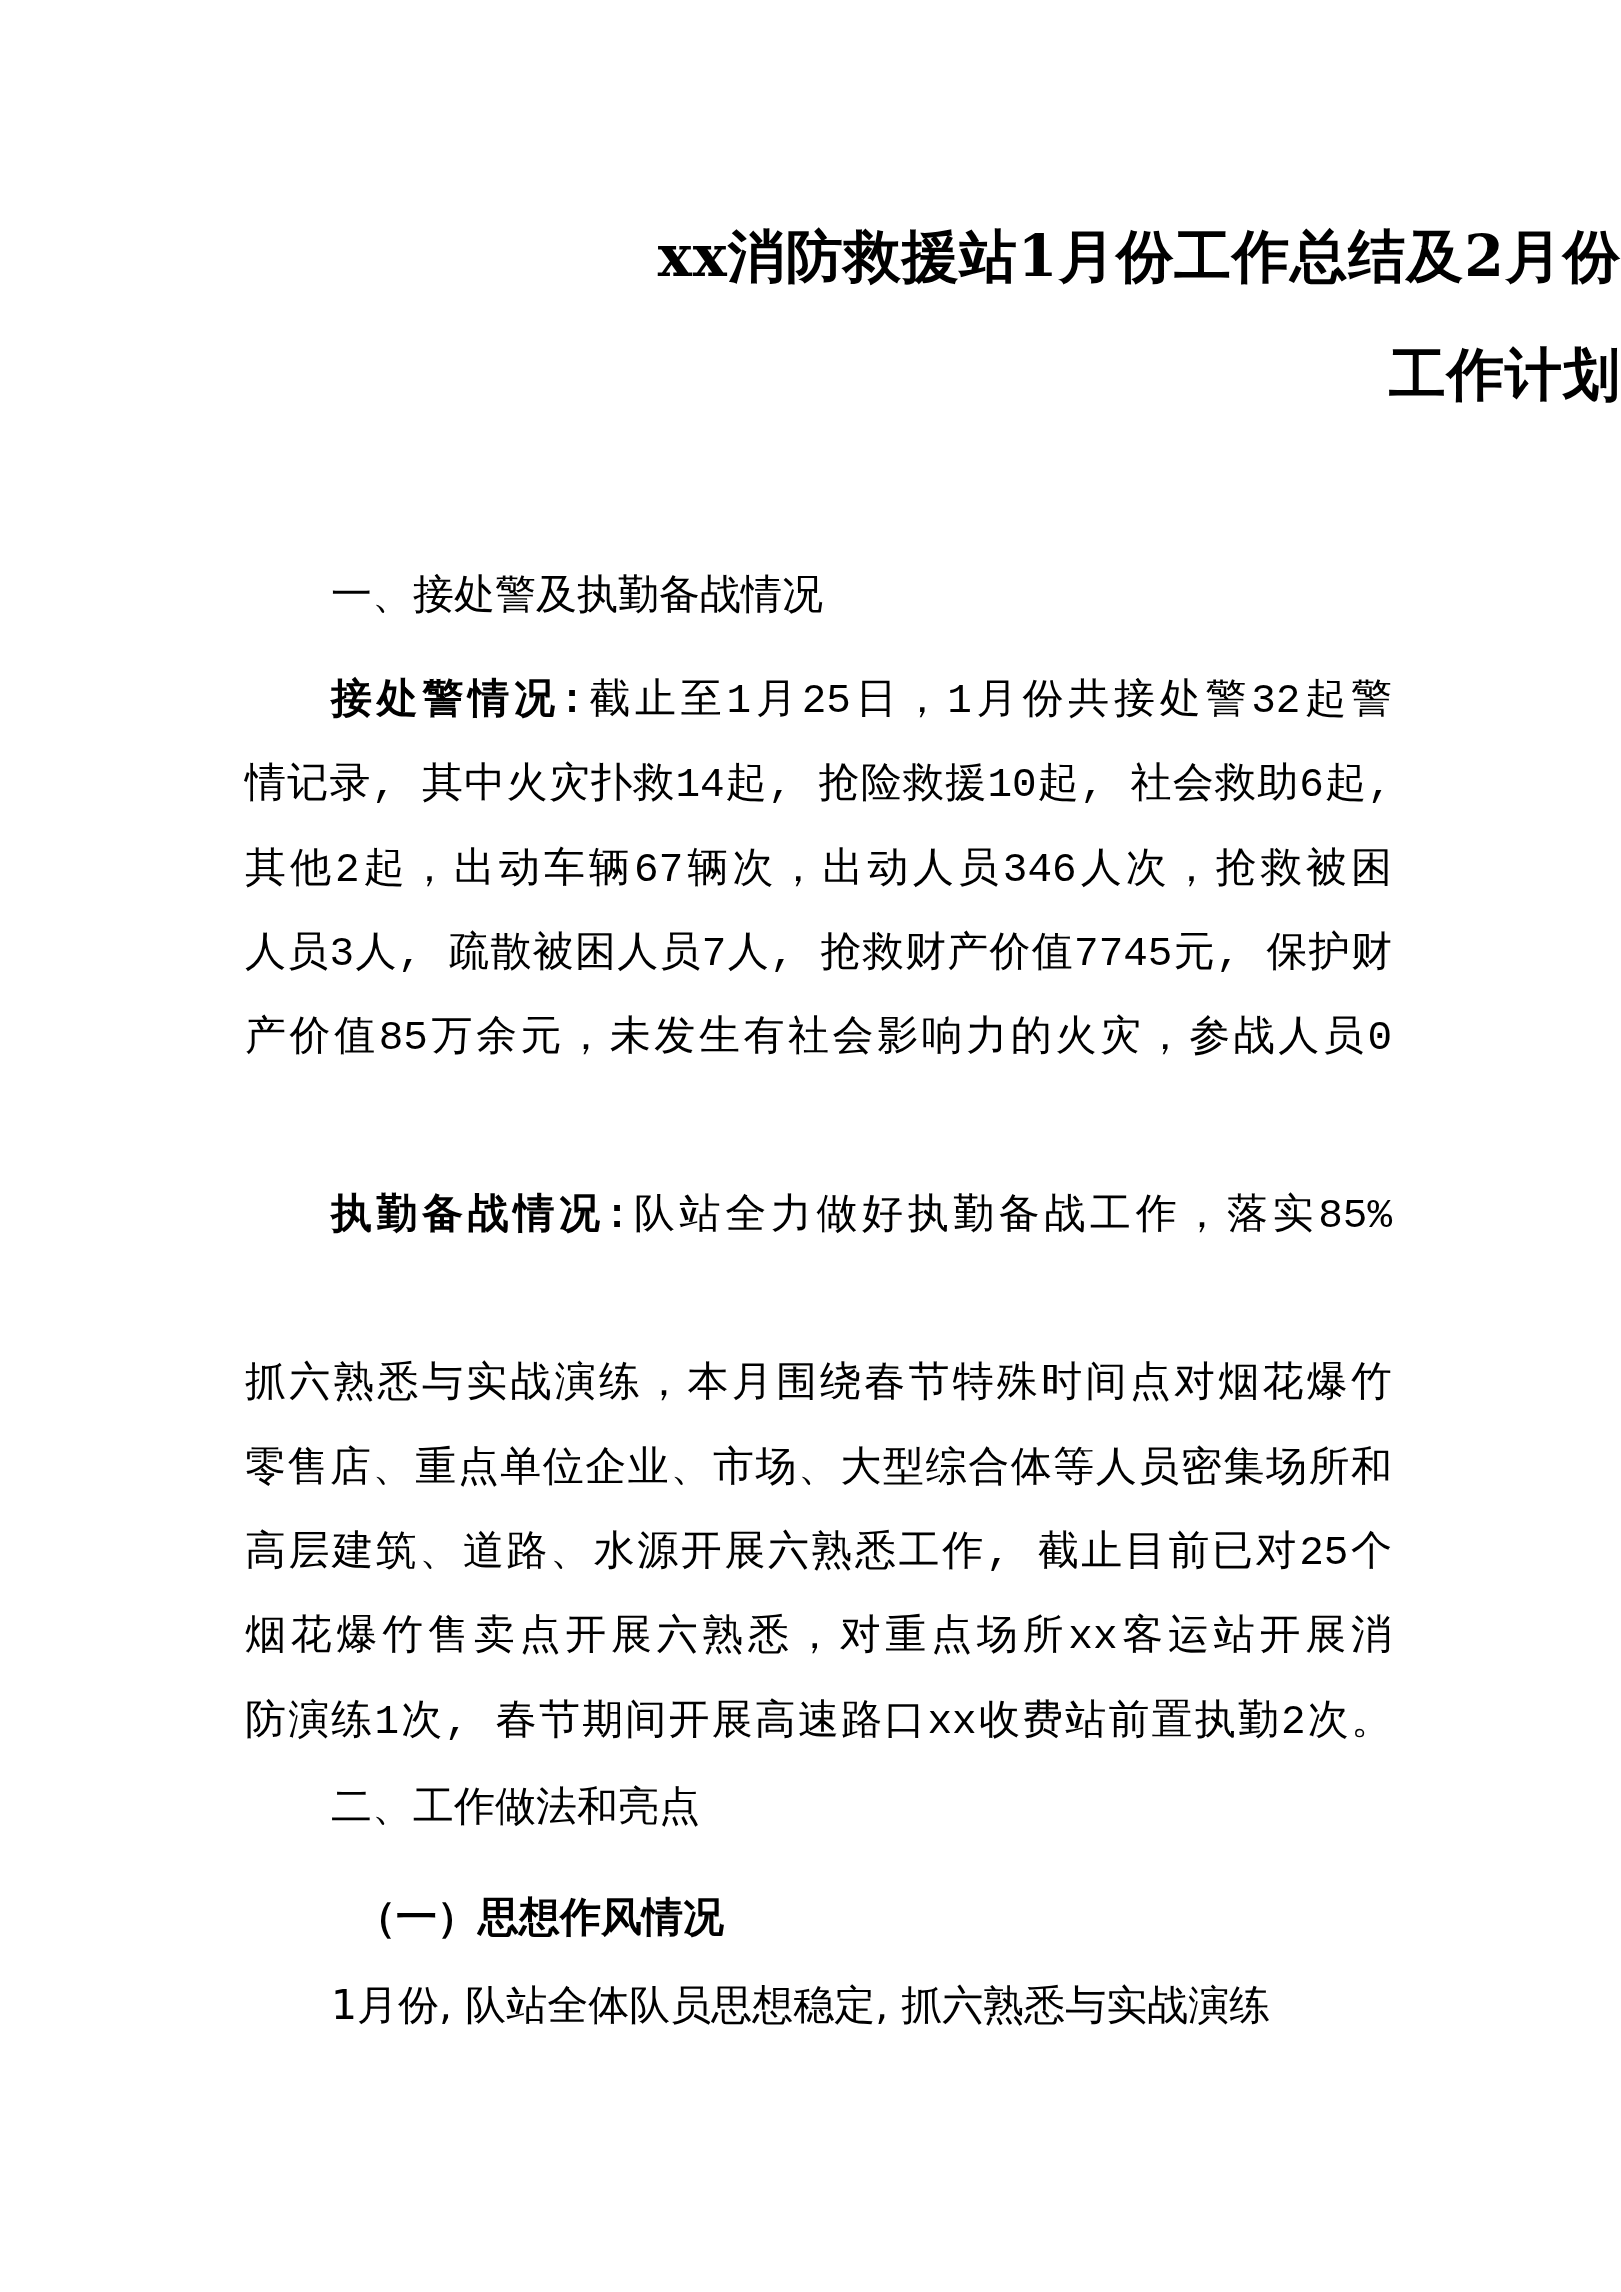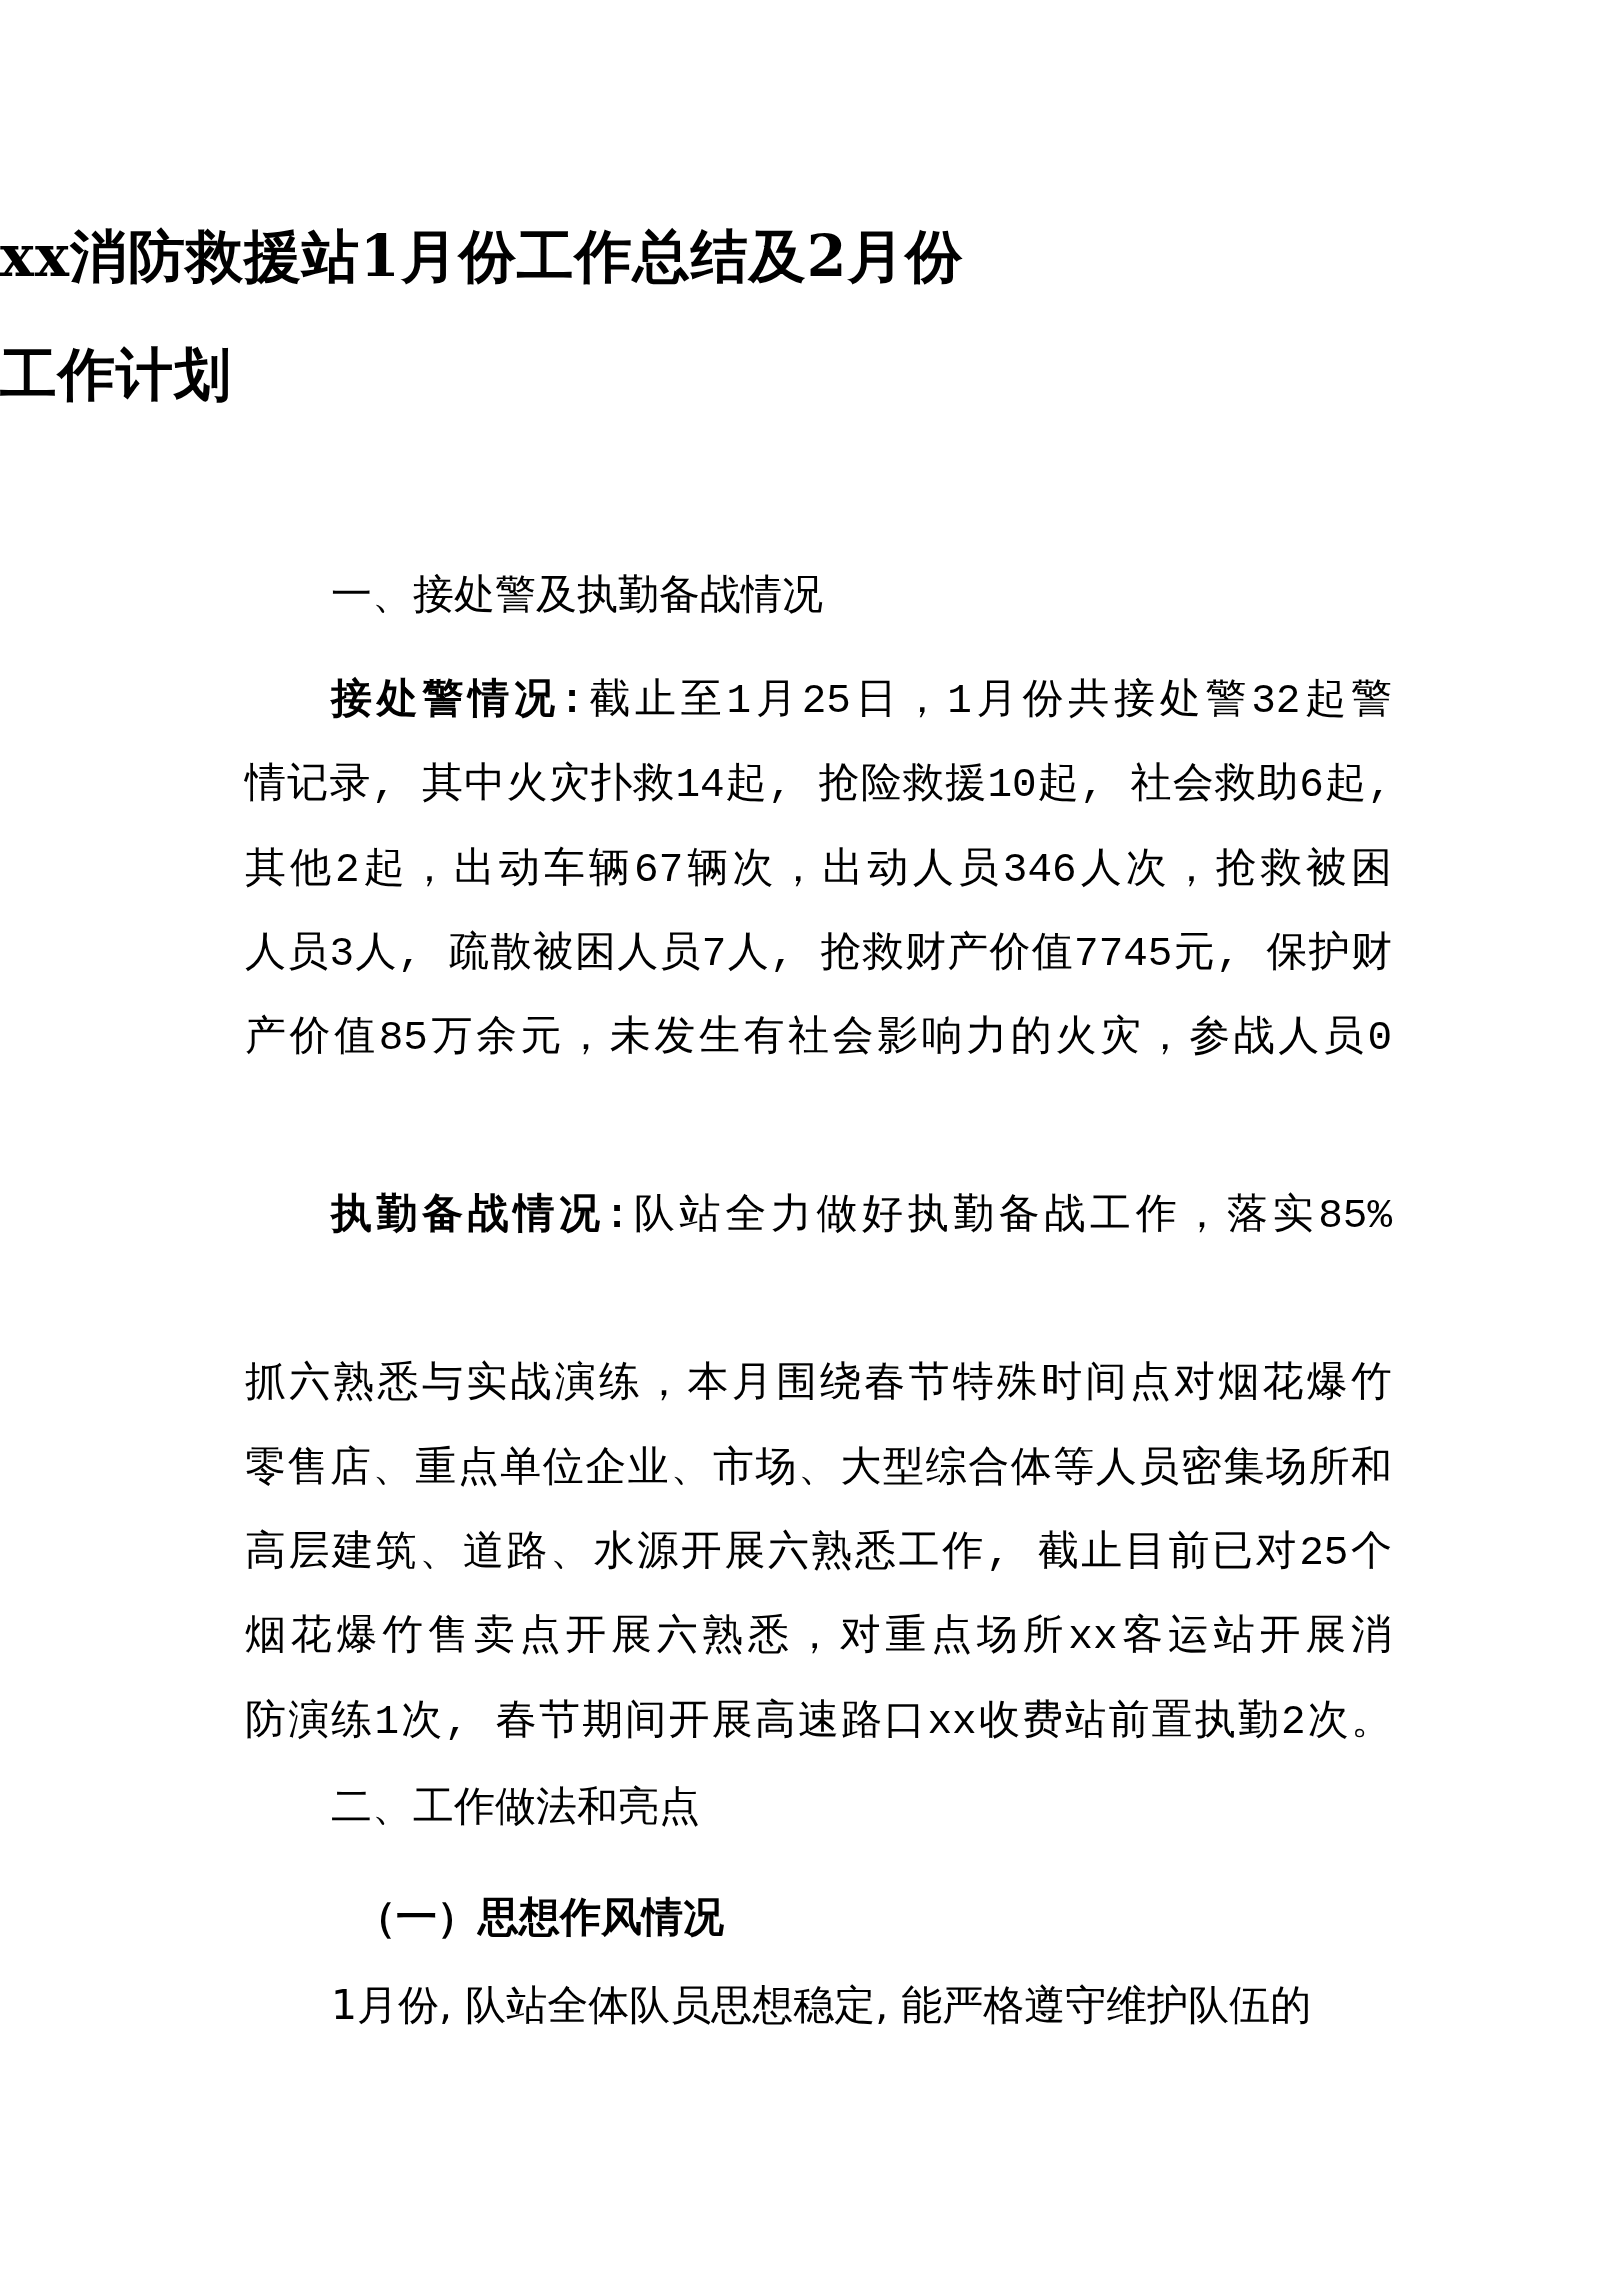--- a/index.html
+++ b/index.html
@@ -1,19 +1,19 @@
 <!DOCTYPE html>
 <html><head>
 <meta charset="utf-8">
 <style>
   html, body { margin: 0; padding: 0; background: #ffffff; }
   body { width: 1621px; height: 2293px; position: relative; overflow: hidden; color: #000; }
   .page { position: absolute; left: 0; top: 0; width: 1621px; height: 2293px; background: #fff; }
   .title {
-    position: absolute; left: 0; width: 1621px; text-align: left;
+    position: absolute; left: 0; width: 1621px; text-align: right;
     font-family: "DejaVu Serif", "Liberation Serif", serif;
     font-size: 57px; font-weight: bold; line-height: 1; letter-spacing: 1px;
   }
   .t1 { top: 227px; }
   .t2 { top: 345px; }
   .line {
     position: absolute; left: 245px; width: 1147px;
     font-family: Liberation Mono, monospace;
     font-size: 41px; line-height: 1; white-space: nowrap;
     text-align: justify; text-align-last: justify;
@@ -52,16 +52,16 @@
   <div class="line" style="top:1449px;">零售店、重点单位企业、市场、大型综合体等人员密集场所和</div>
   <div class="line" style="top:1364px;">抓六熟悉与实战演练，本月围绕春节特殊时间点对烟花爆竹</div>
   <div class="line" style="top:1533px;">高层建筑、道路、水源开展六熟悉工作, 截止目前已对25个</div>
   <div class="line" style="top:1617px;">烟花爆竹售卖点开展六熟悉，对重点场所xx客运站开展消</div>
   <div class="line" style="top:1702px;">防演练1次, 春节期间开展高速路口xx收费站前置执勤2次。</div>
 
   <div class="heading" style="top:1786px;">二、工作做法和亮点</div>
 
   <div class="heading subheading" style="top:1897px;">（一）思想作风情况</div>
 
-  <div class="heading" style="top:1985px; width:1061px;">1月份, 队站全体队员思想稳定, 能严格遵守维护队伍的</div>
+  <div class="heading" style="top:1985px; width:1061px;">1月份, 队站全体队员思想稳定, 抓六熟悉与实战演练</div>
 
 </div>
 
 
 </body></html>

